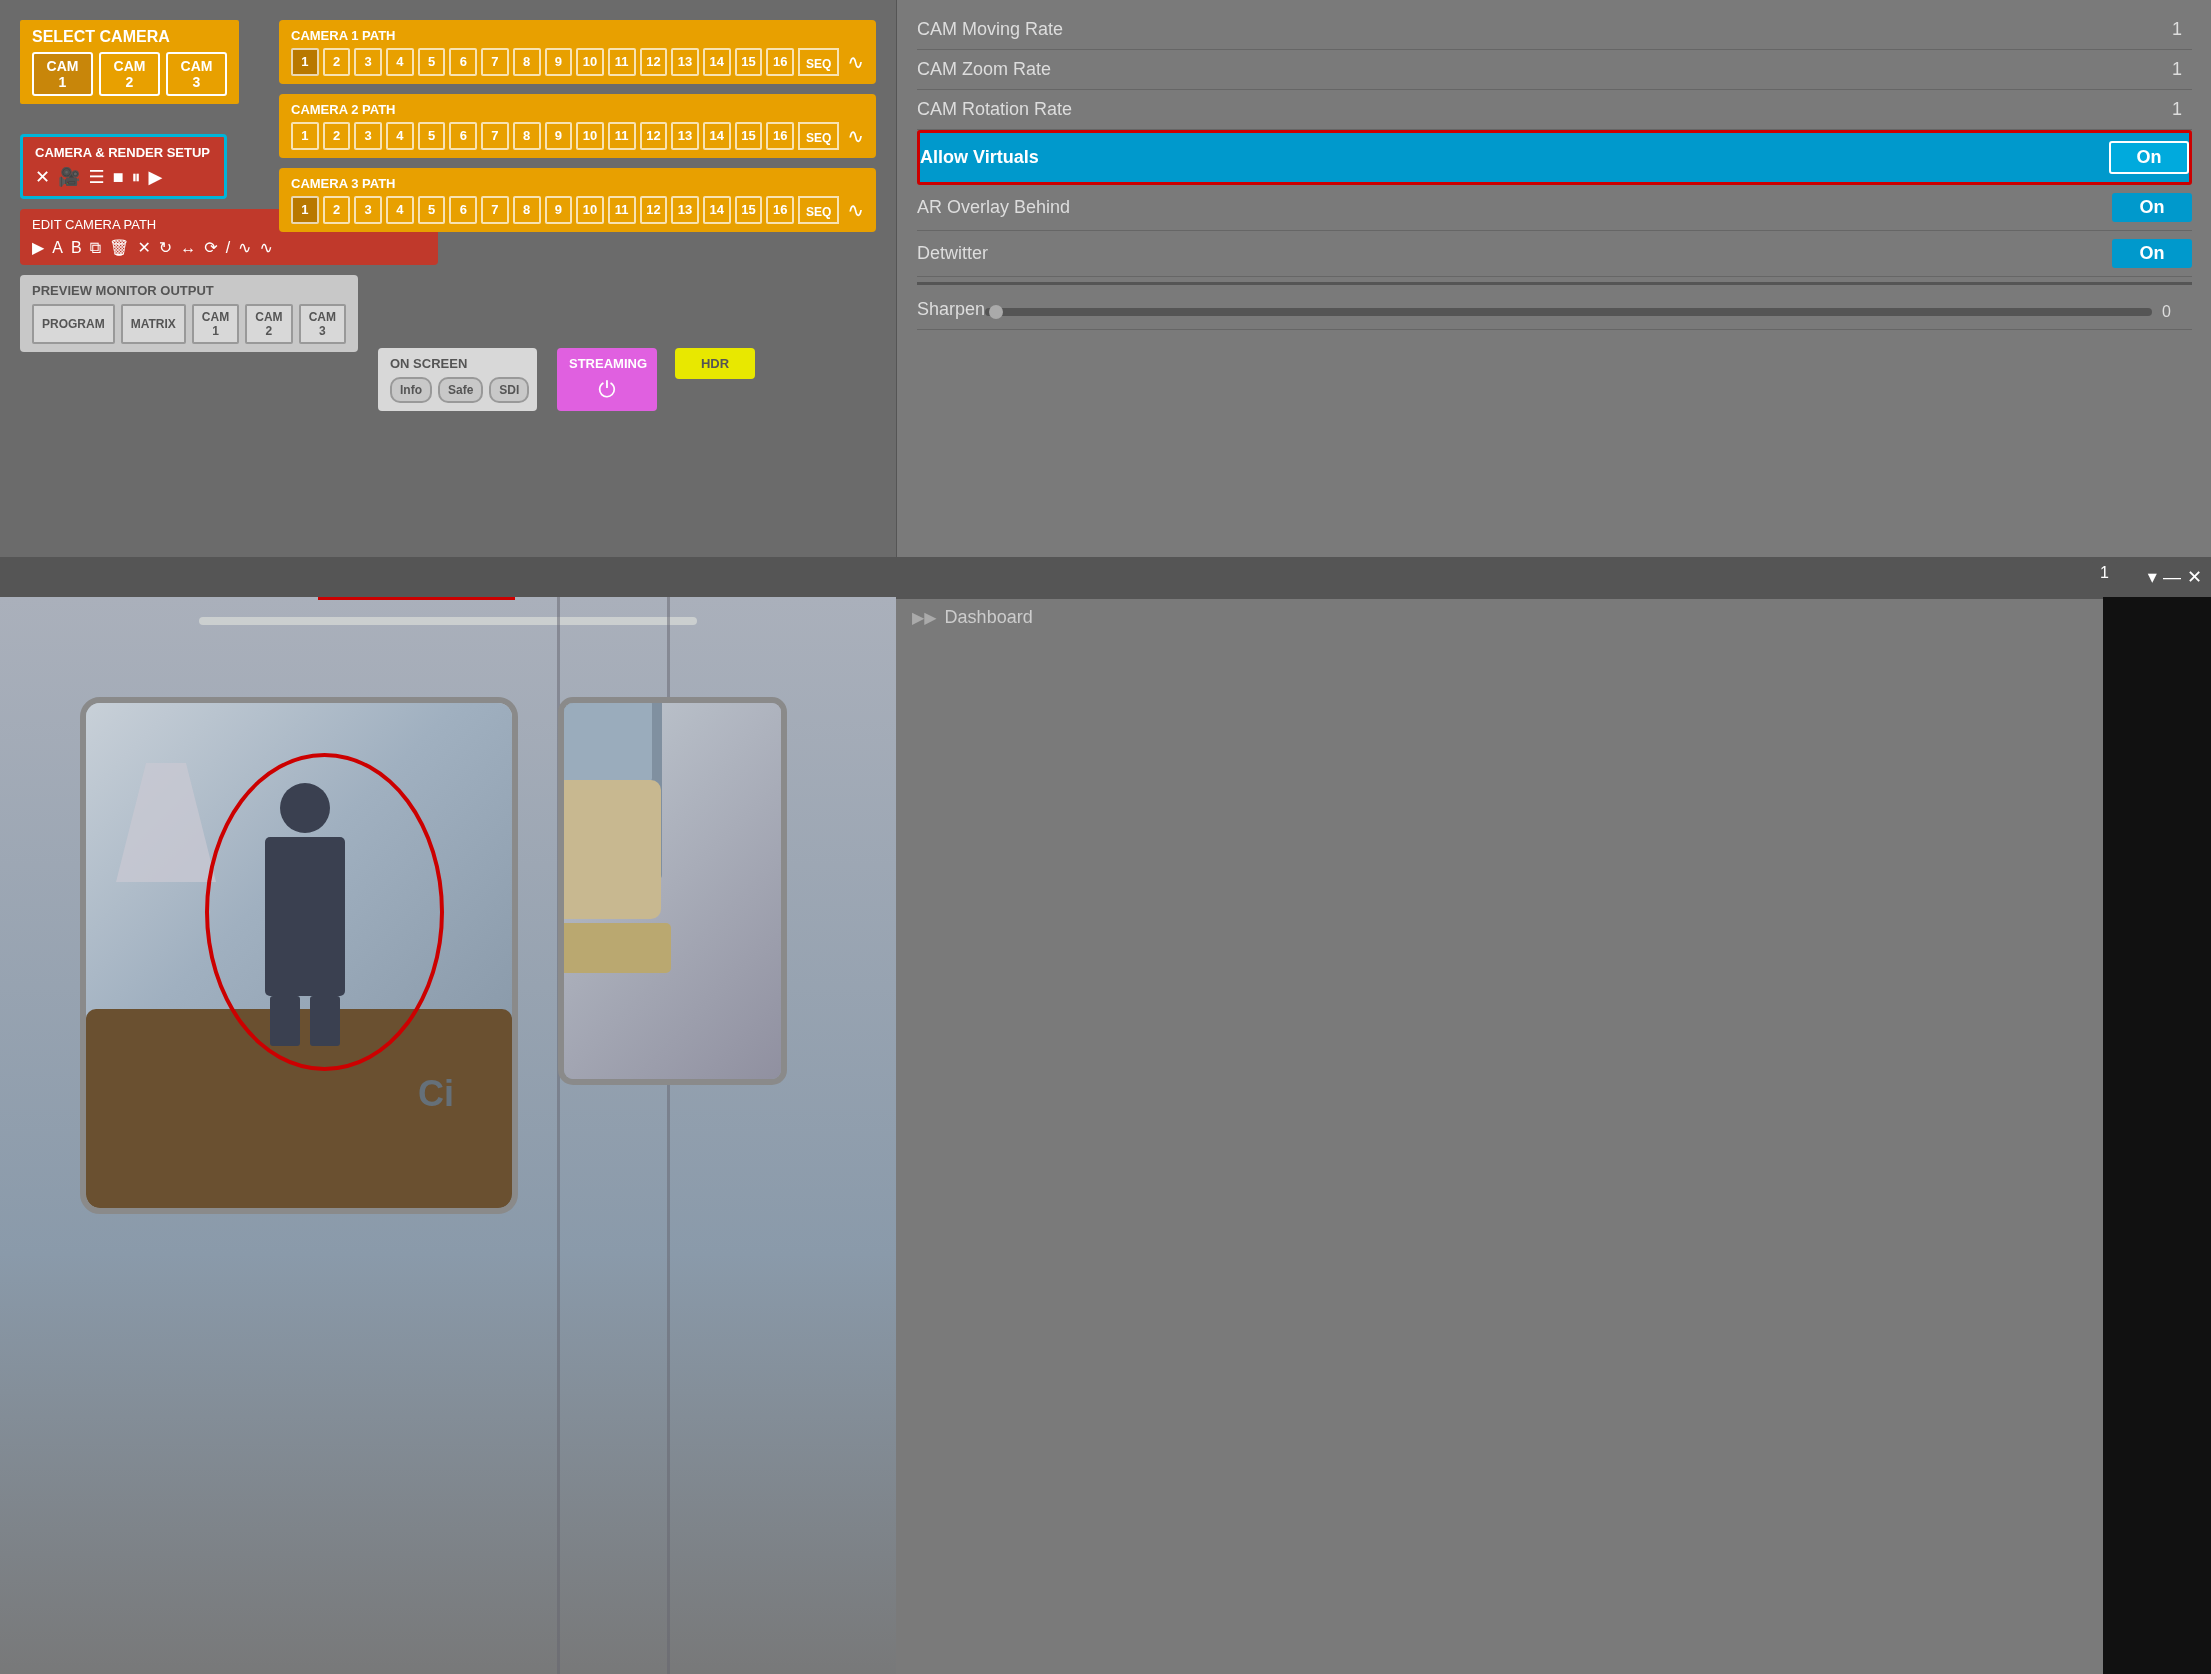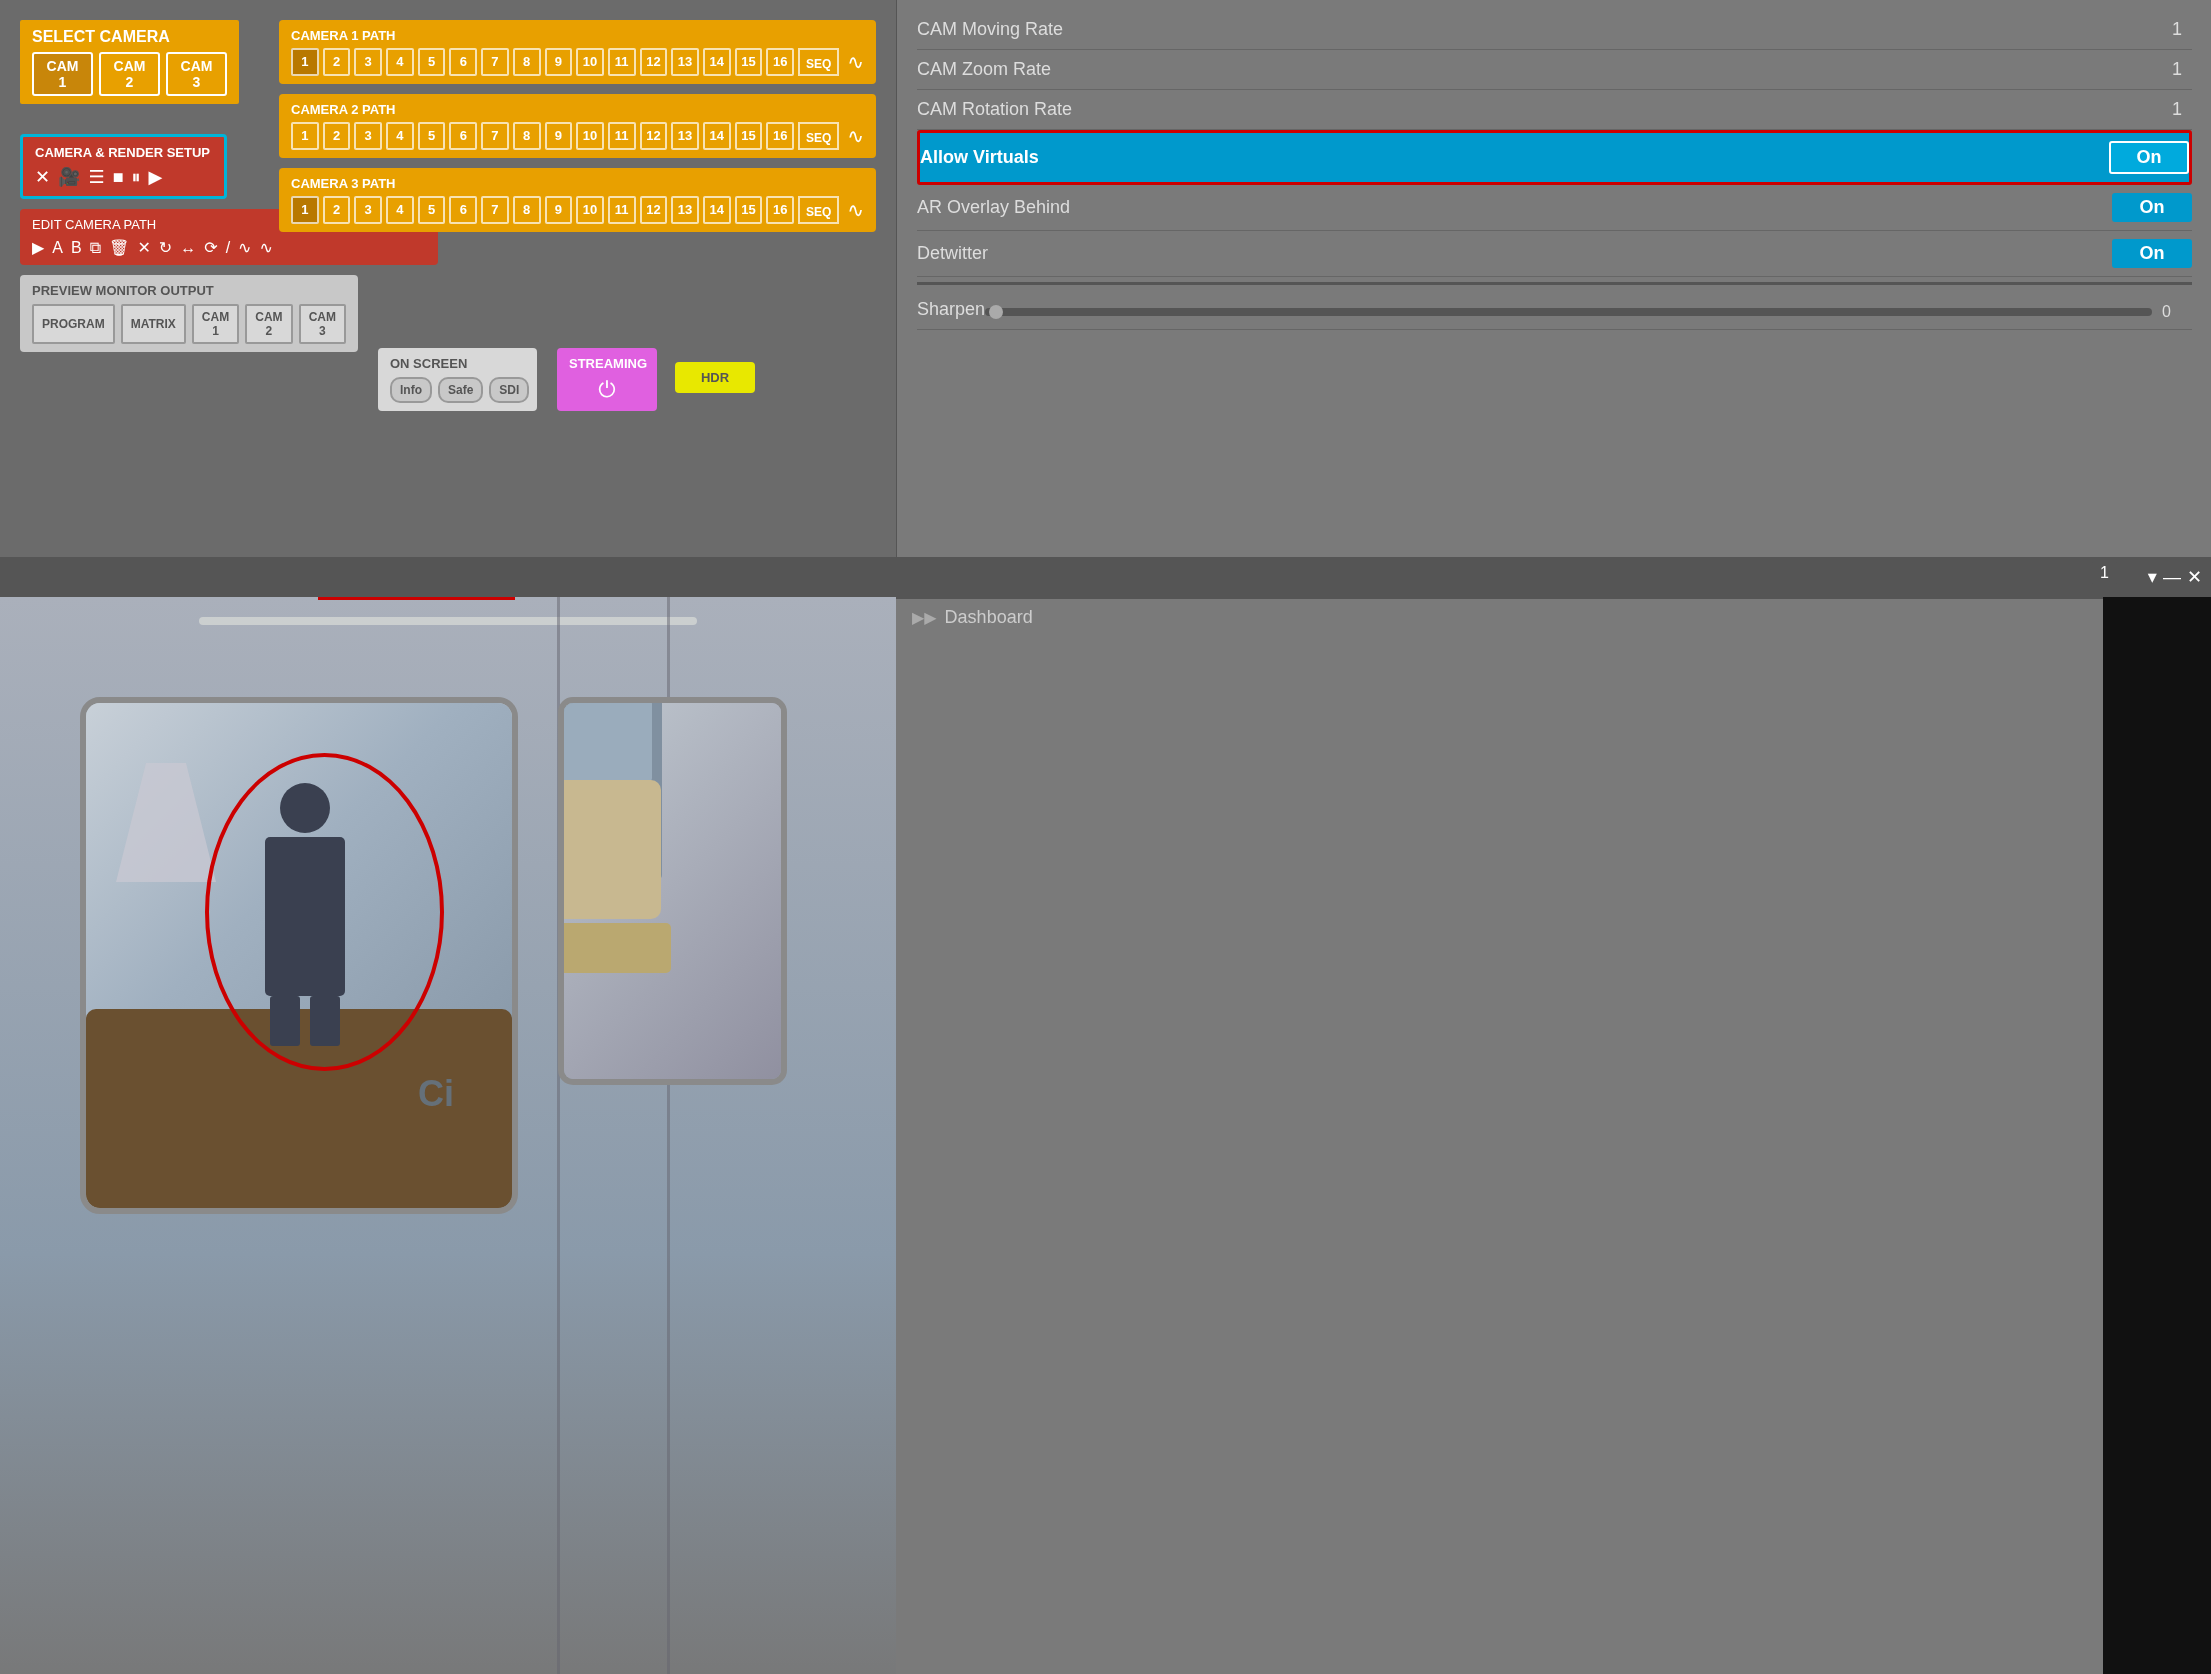--- a/index.html
+++ b/index.html
@@ -257,21 +257,20 @@
     
     .hdr-block {
       position: absolute;
       top: 348px;
       left: 675px;
       background: #e8e800;
       border-radius: 4px;
       padding: 8px 12px;
       width: 80px;
       text-align: center;
-      margin-top: 14px;
     }
     .hdr-label {
       color: #555;
       font-size: 13px;
       font-weight: bold;
     }
 
     
     .right-panel {
       width: 1316px;

